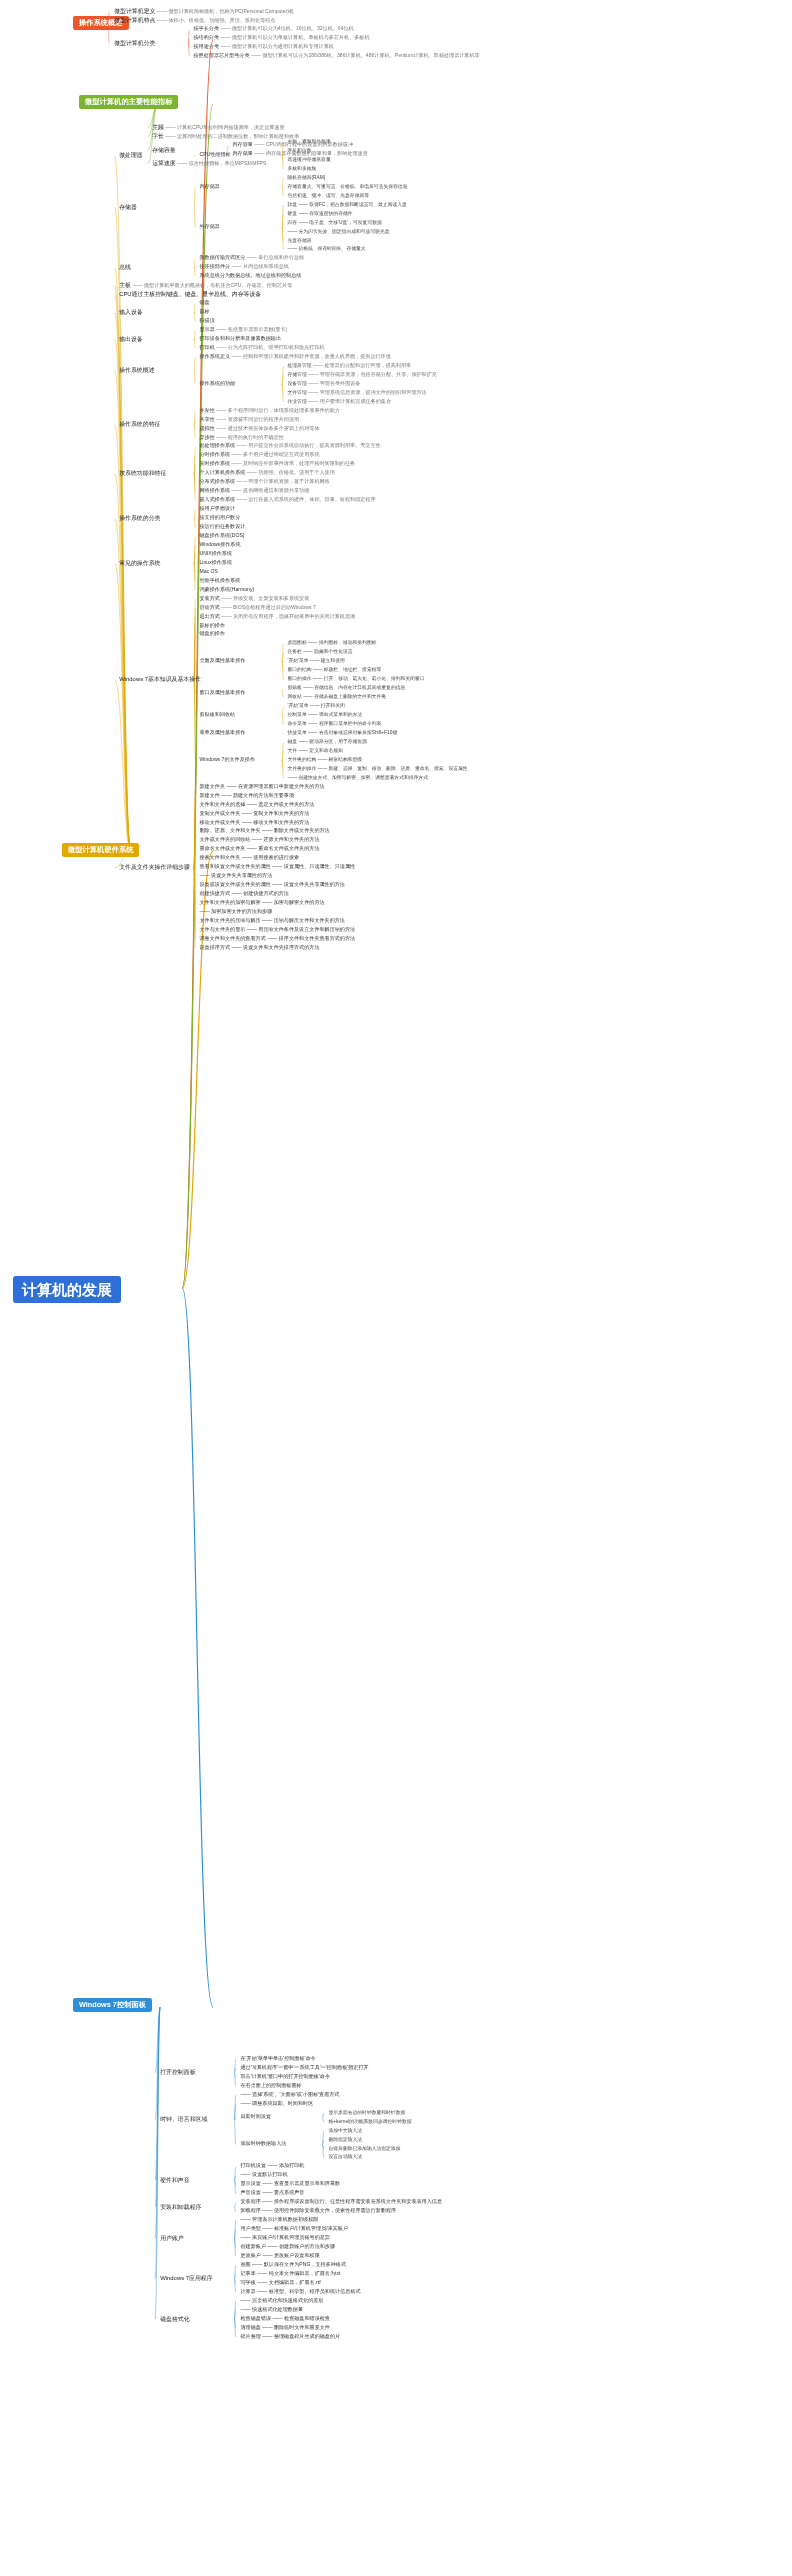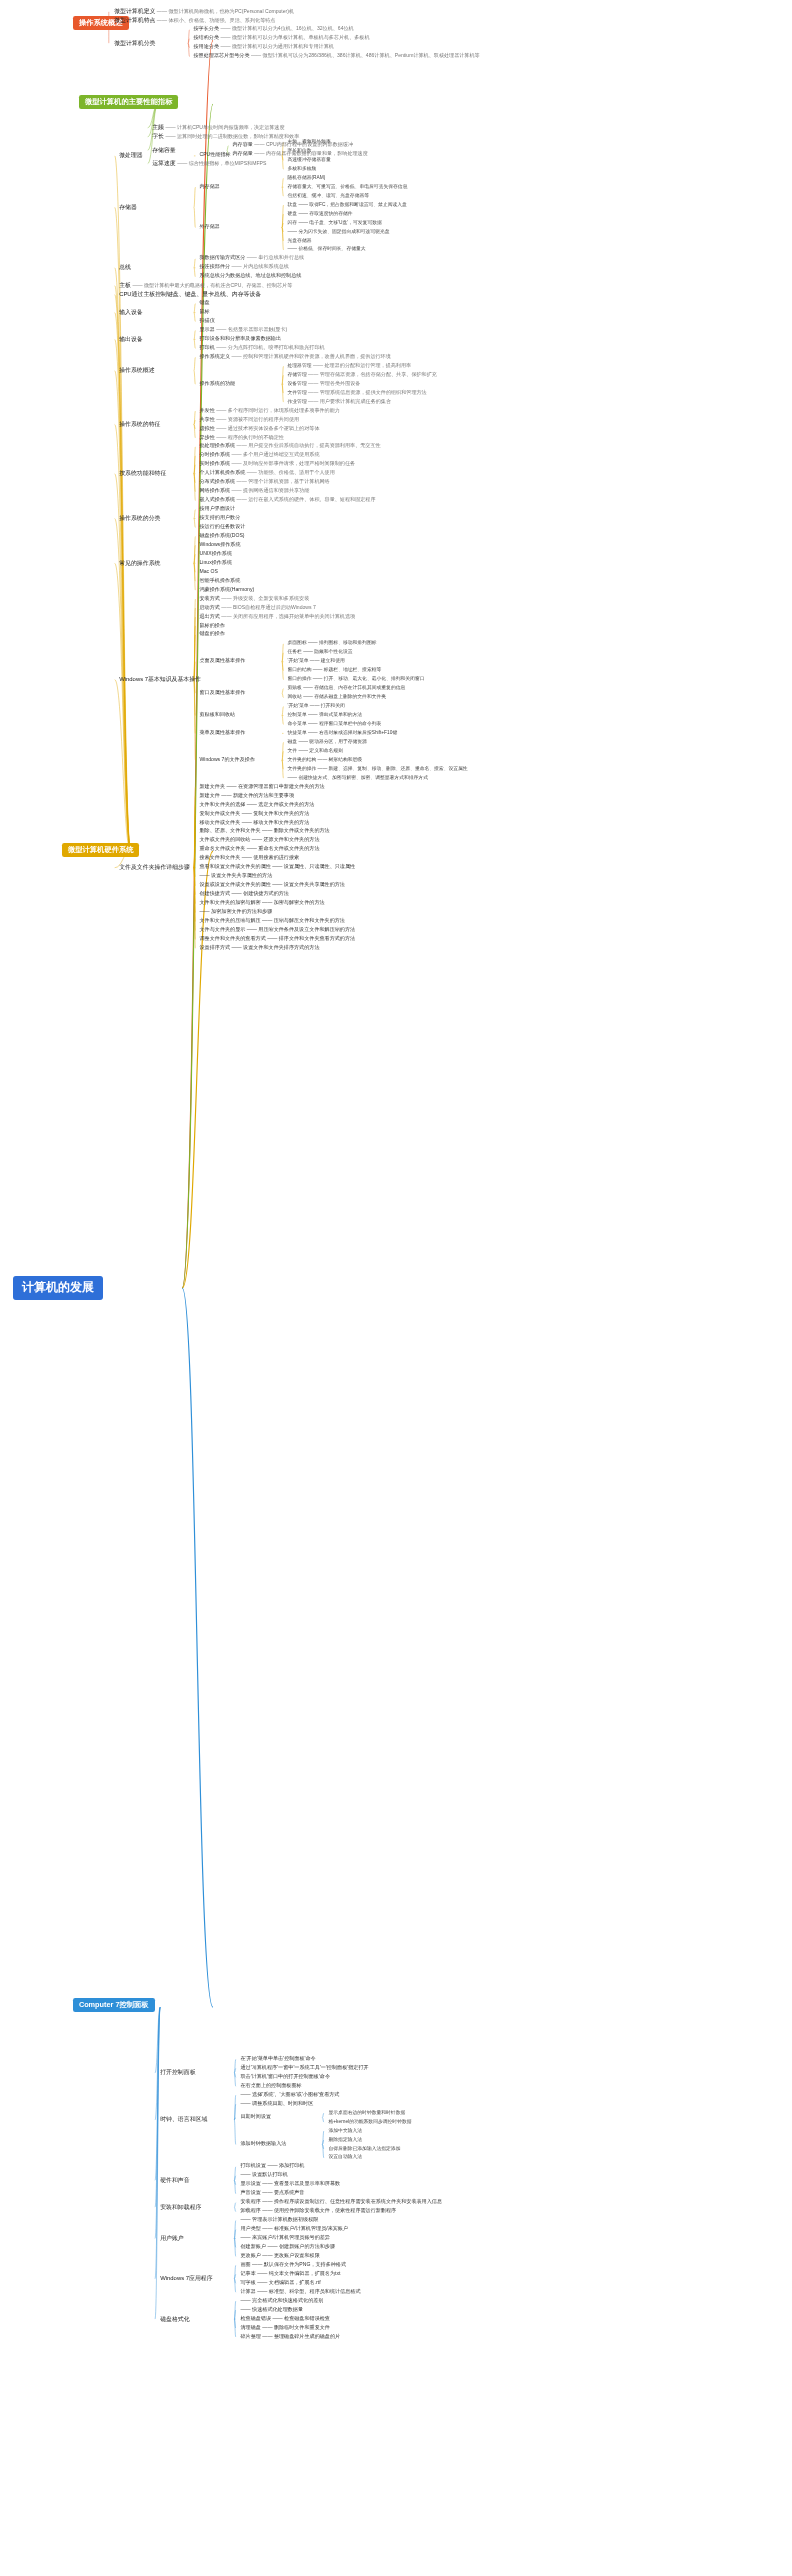--- a/index.html
+++ b/index.html
@@ -1,20 +1,20 @@
 <!DOCTYPE html>
 <html style="font-size:11.7px"><head>
 <meta charset="utf-8">
 <style>
   html,body{margin:0;padding:0;background:#ffffff;}
   body{font-family:"Liberation Sans","DejaVu Sans",sans-serif;}
   #canvas{position:relative;width:793px;height:2576px;overflow:hidden;background:#fff;}
   svg#wires{position:absolute;left:0;top:0;width:793px;height:2576px;pointer-events:none;}
   .node{position:absolute;box-sizing:border-box;white-space:nowrap;line-height:1.15;}
-  .root{background:#2e6fd8;color:#fff;border-radius:2.9px;padding:5.1px 8.8px;font-size:12px;font-weight:bold;}
+  .root{background:#2e6fd8;color:#fff;border-radius:2.9px;padding:5.1px 8.8px;font-size:15px;font-weight:bold;}
   .lvl1{border-radius:2.2px;padding:2.9px 5.9px;font-size:7.3px;font-weight:bold;color:#fff;}
   .lvl1.c0{background:#e8582c;}
   .lvl1.c1{background:#7cb52a;}
   .lvl1.c2{background:#e0a800;}
   .lvl1.c3{background:#2e8fd8;}
   .lvl2{font-size:5.9px;color:#222;padding:0.7px 2.2px;}
   .lvl3{font-size:5.1px;color:#333;padding:0.7px 1.5px;}
   .lvl4{font-size:4.8px;color:#444;padding:0.7px 1.5px;}
   .dash{font-size:5.1px;color:#777;}
 </style>
@@ -203,21 +203,21 @@
   <div class="node lvl1 c0" style="left:73px;top:16px;">
     <span>操作系统概述</span>
   </div>
   <div class="node lvl1 c1" style="left:79px;top:95px;">
     <span>微型计算机的主要性能指标</span>
   </div>
   <div class="node lvl1 c2" style="left:62px;top:843px;">
     <span>微型计算机硬件系统</span>
   </div>
   <div class="node lvl1 c3" style="left:73px;top:1998px;">
-    <span>Computer 7控制面板</span>
+    <span>Windows 7控制面板</span>
   </div>
 
   <div id="tree">
       <div class="node lvl2" style="left: 112px; top: 7.4px;"><span>微型计算机定义</span><span class="dash">  —— 微型计算机简称微机，也称为PC(Personal Computer)机</span></div>
       <div class="node lvl2" style="left: 112px; top: 16.4px;"><span>微型计算机特点</span><span class="dash">  —— 体积小、价格低、功能强、灵活、系列化等特点</span></div>
       <div class="node lvl3" style="left: 192px; top: 25px;"><span>按字长分类</span><span class="dash">  —— 微型计算机可以分为4位机、16位机、32位机、64位机</span></div>
       <div class="node lvl3" style="left: 192px; top: 34px;"><span>按结构分类</span><span class="dash">  —— 微型计算机可以分为单板计算机、单板机与多芯片机、多板机</span></div>
       <div class="node lvl3" style="left: 192px; top: 43px;"><span>按用途分类</span><span class="dash">  —— 微型计算机可以分为通用计算机和专用计算机</span></div>
       <div class="node lvl3" style="left: 192px; top: 52px;"><span>按照处理器芯片型号分类</span><span class="dash">  —— 微型计算机可以分为286/386机、386计算机、486计算机、Pentium计算机、双核处理器计算机等</span></div>
       <div class="node lvl2" style="left: 112px; top: 39px;"><span>微型计算机分类</span></div>

